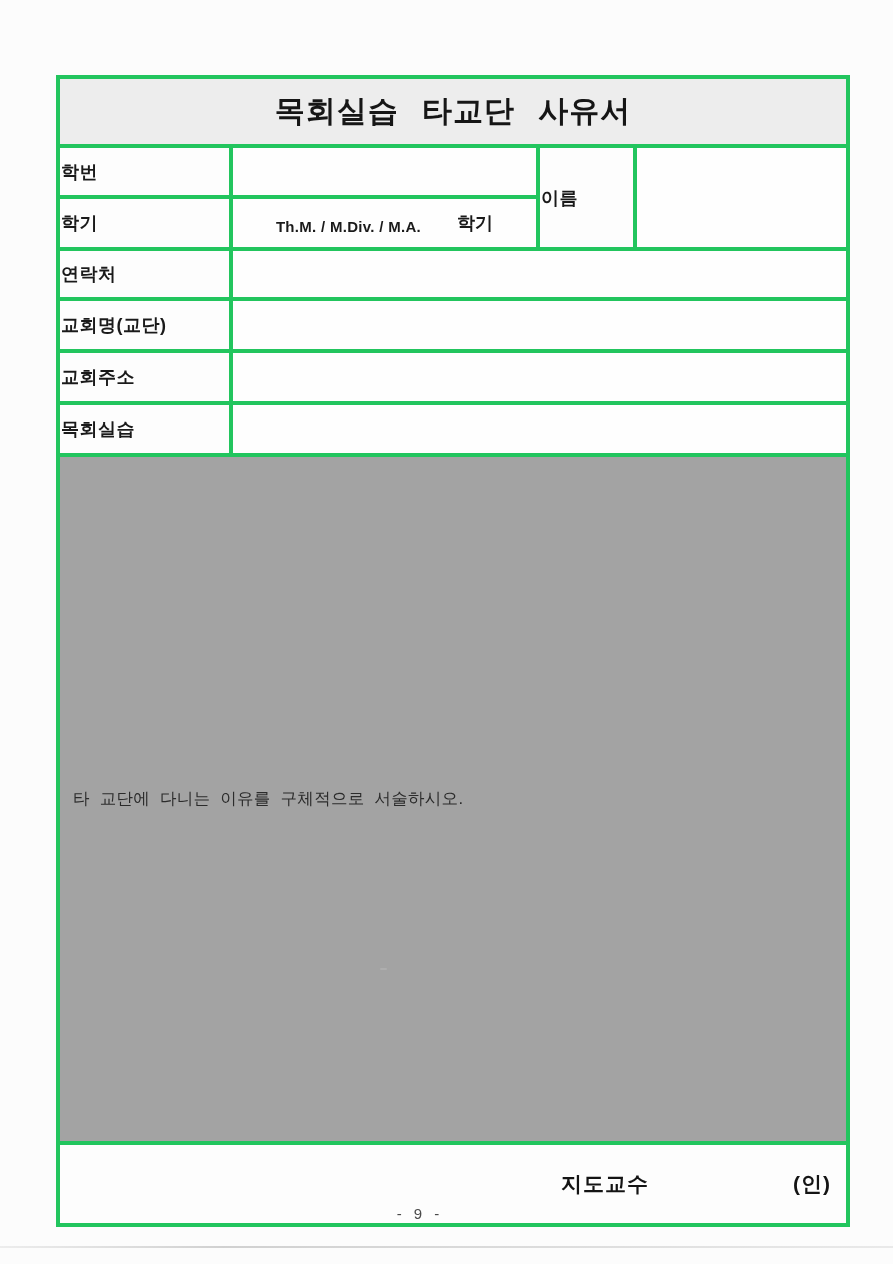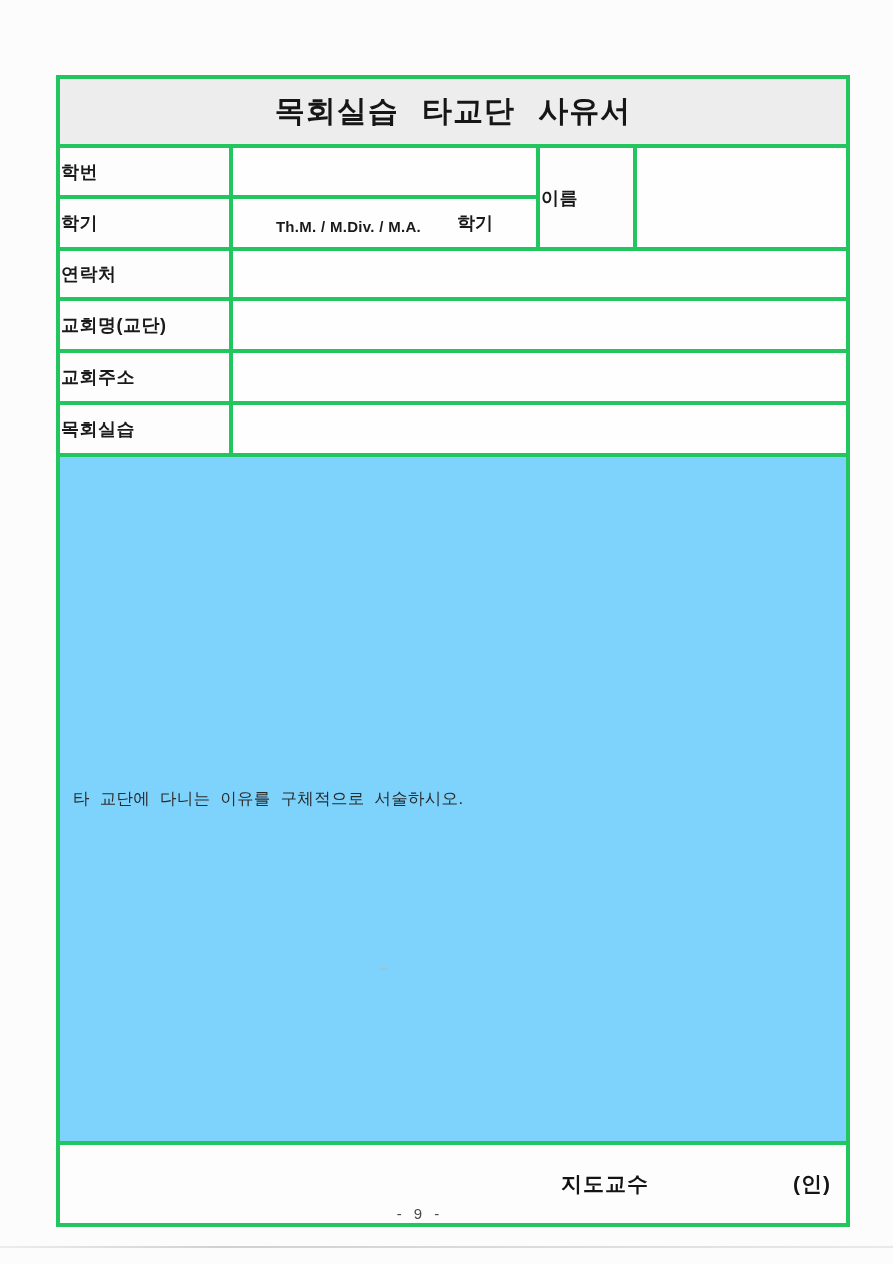--- a/index.html
+++ b/index.html
@@ -70,21 +70,21 @@
     letter-spacing:0.3px;
     color:#1a1a1a;
   }
   .semester-unit {
     font-size:18px;
     font-weight:bold;
     color:#1a1a1a;
   }
   td.essay-cell {
     vertical-align:top;
-    background:#7dd3fc;
+    background:#a3a3a3;
     position:relative;
   }
   .essay-prompt {
     display:block;
     padding:11px 12px;
     font-size:16.5px;
     color:#2b2b2b;
     word-spacing:5px;
     letter-spacing:0.3px;
   }

